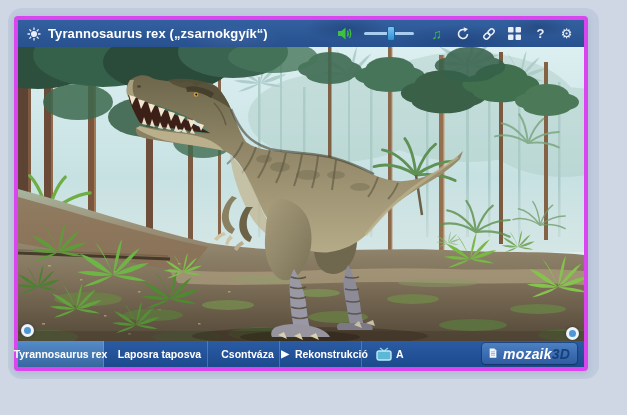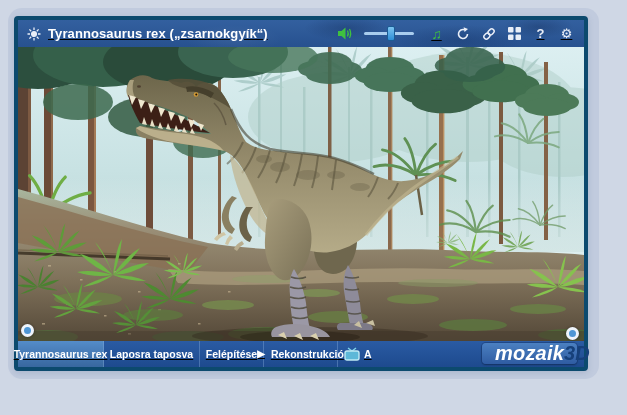--- a/index.html
+++ b/index.html
@@ -9,23 +9,22 @@
     font-family:"Liberation Sans", sans-serif;
     position:relative;overflow:hidden;
     -webkit-font-smoothing:antialiased;
   }
   .backdrop{
     position:absolute;left:8px;top:8px;width:591px;height:371px;
     background:#c1cbde;border-radius:14px;
   }
   .window{
     position:absolute;left:14px;top:16px;width:566px;height:347px;
-    background:#ffffff;border:4px solid #0c4a6e;border-radius:4px;
+    background:#ffffff;border:4px solid #d946ef;border-radius:4px;
     box-shadow:0 2px 6px rgba(70,90,130,.18);
-    text-decoration:underline;
   }
   
   .titlebar{
     height:27px;display:flex;align-items:center;
     padding:0 10px 0 8px;box-sizing:border-box;
     background:
       radial-gradient(60px 18px at 58% 30%, rgba(10,30,70,.28), transparent 70%),
       radial-gradient(90px 22px at 78% 75%, rgba(10,30,70,.22), transparent 70%),
       radial-gradient(70px 20px at 38% 70%, rgba(255,255,255,.06), transparent 70%),
       radial-gradient(50px 16px at 92% 25%, rgba(8,25,60,.25), transparent 70%),
@@ -53,39 +52,40 @@
     position:absolute;width:7px;height:7px;border-radius:50%;
     background:#4e96d4;border:3px solid #eef4fb;
     box-shadow:0 0 3px rgba(0,0,0,.35);
   }
   .hotspot.left{left:3px;top:277px;}
   .hotspot.right{left:548px;top:280px;}
   
   .tabbar{
     position:relative;height:26px;display:flex;
     background:linear-gradient(#2a5ba3,#1d4a8e);
+    gap:8px;
   }
   .tab,.action,.tv-item{
     display:flex;align-items:center;justify-content:center;
     color:#fff;font-size:10.5px;font-weight:bold;
     border-right:1px solid rgba(140,175,220,.38);
     box-sizing:border-box;white-space:nowrap;cursor:default;
   }
   .tab.active{background:linear-gradient(#548cc9,#38679f);}
   .action{gap:6px;}
   .play-tri{font-size:10px;line-height:1;color:#fff;}
   .tv-item{flex:1;justify-content:flex-start;padding-left:6px;gap:4px;border-right:none;}
   .brand-panel{
     position:absolute;right:7px;top:2px;height:21px;width:95px;
     border-radius:4px;
     background:linear-gradient(#4b80c1,#2f5ca2);
     box-shadow:0 0 0 1px rgba(18,48,98,.4), 0 1px 2px rgba(0,0,0,.3);
     display:flex;align-items:center;gap:6px;padding:0 7px;box-sizing:border-box;
   }
-  .brand-text{font-size:20px;font-weight:bold;font-style:italic;color:#ffffff;letter-spacing:.2px;}
+  .brand-text{font-size:14px;font-weight:bold;font-style:italic;color:#ffffff;letter-spacing:.2px;}
   .brand-text .accent{color:#16407a;}
 </style>
 </head>
 <body>
 
 <div class="backdrop"></div>
 
 <div class="window">
 
   <div class="titlebar">
@@ -412,21 +412,21 @@
   </div>
 
   <div class="tabbar">
     <div class="tab active" style="width:86px">
       <span>Tyrannosaurus rex</span>
     </div>
     <div class="tab" style="width:96px">
       <span>Laposra taposva</span>
     </div>
     <div class="tab" style="width:64px">
-      <span>Felépítése</span>
+      <span>Csontváza</span>
     </div>
     <div class="action" style="width:74px">
       <span class="play-tri">▶</span>
       <span>Rekonstrukció</span>
     </div>
     <div class="tv-item">
       <svg width="16" height="14" viewBox="0 0 16 14">
         <path d="M4,1 L8,4 L12,1" stroke="#7fd2e8" stroke-width="1.4" fill="none"></path>
         <rect x="1" y="4" width="14" height="9" rx="2" fill="#5db8d8" stroke="#bfeaf4" stroke-width="1.4"></rect>
       </svg>

